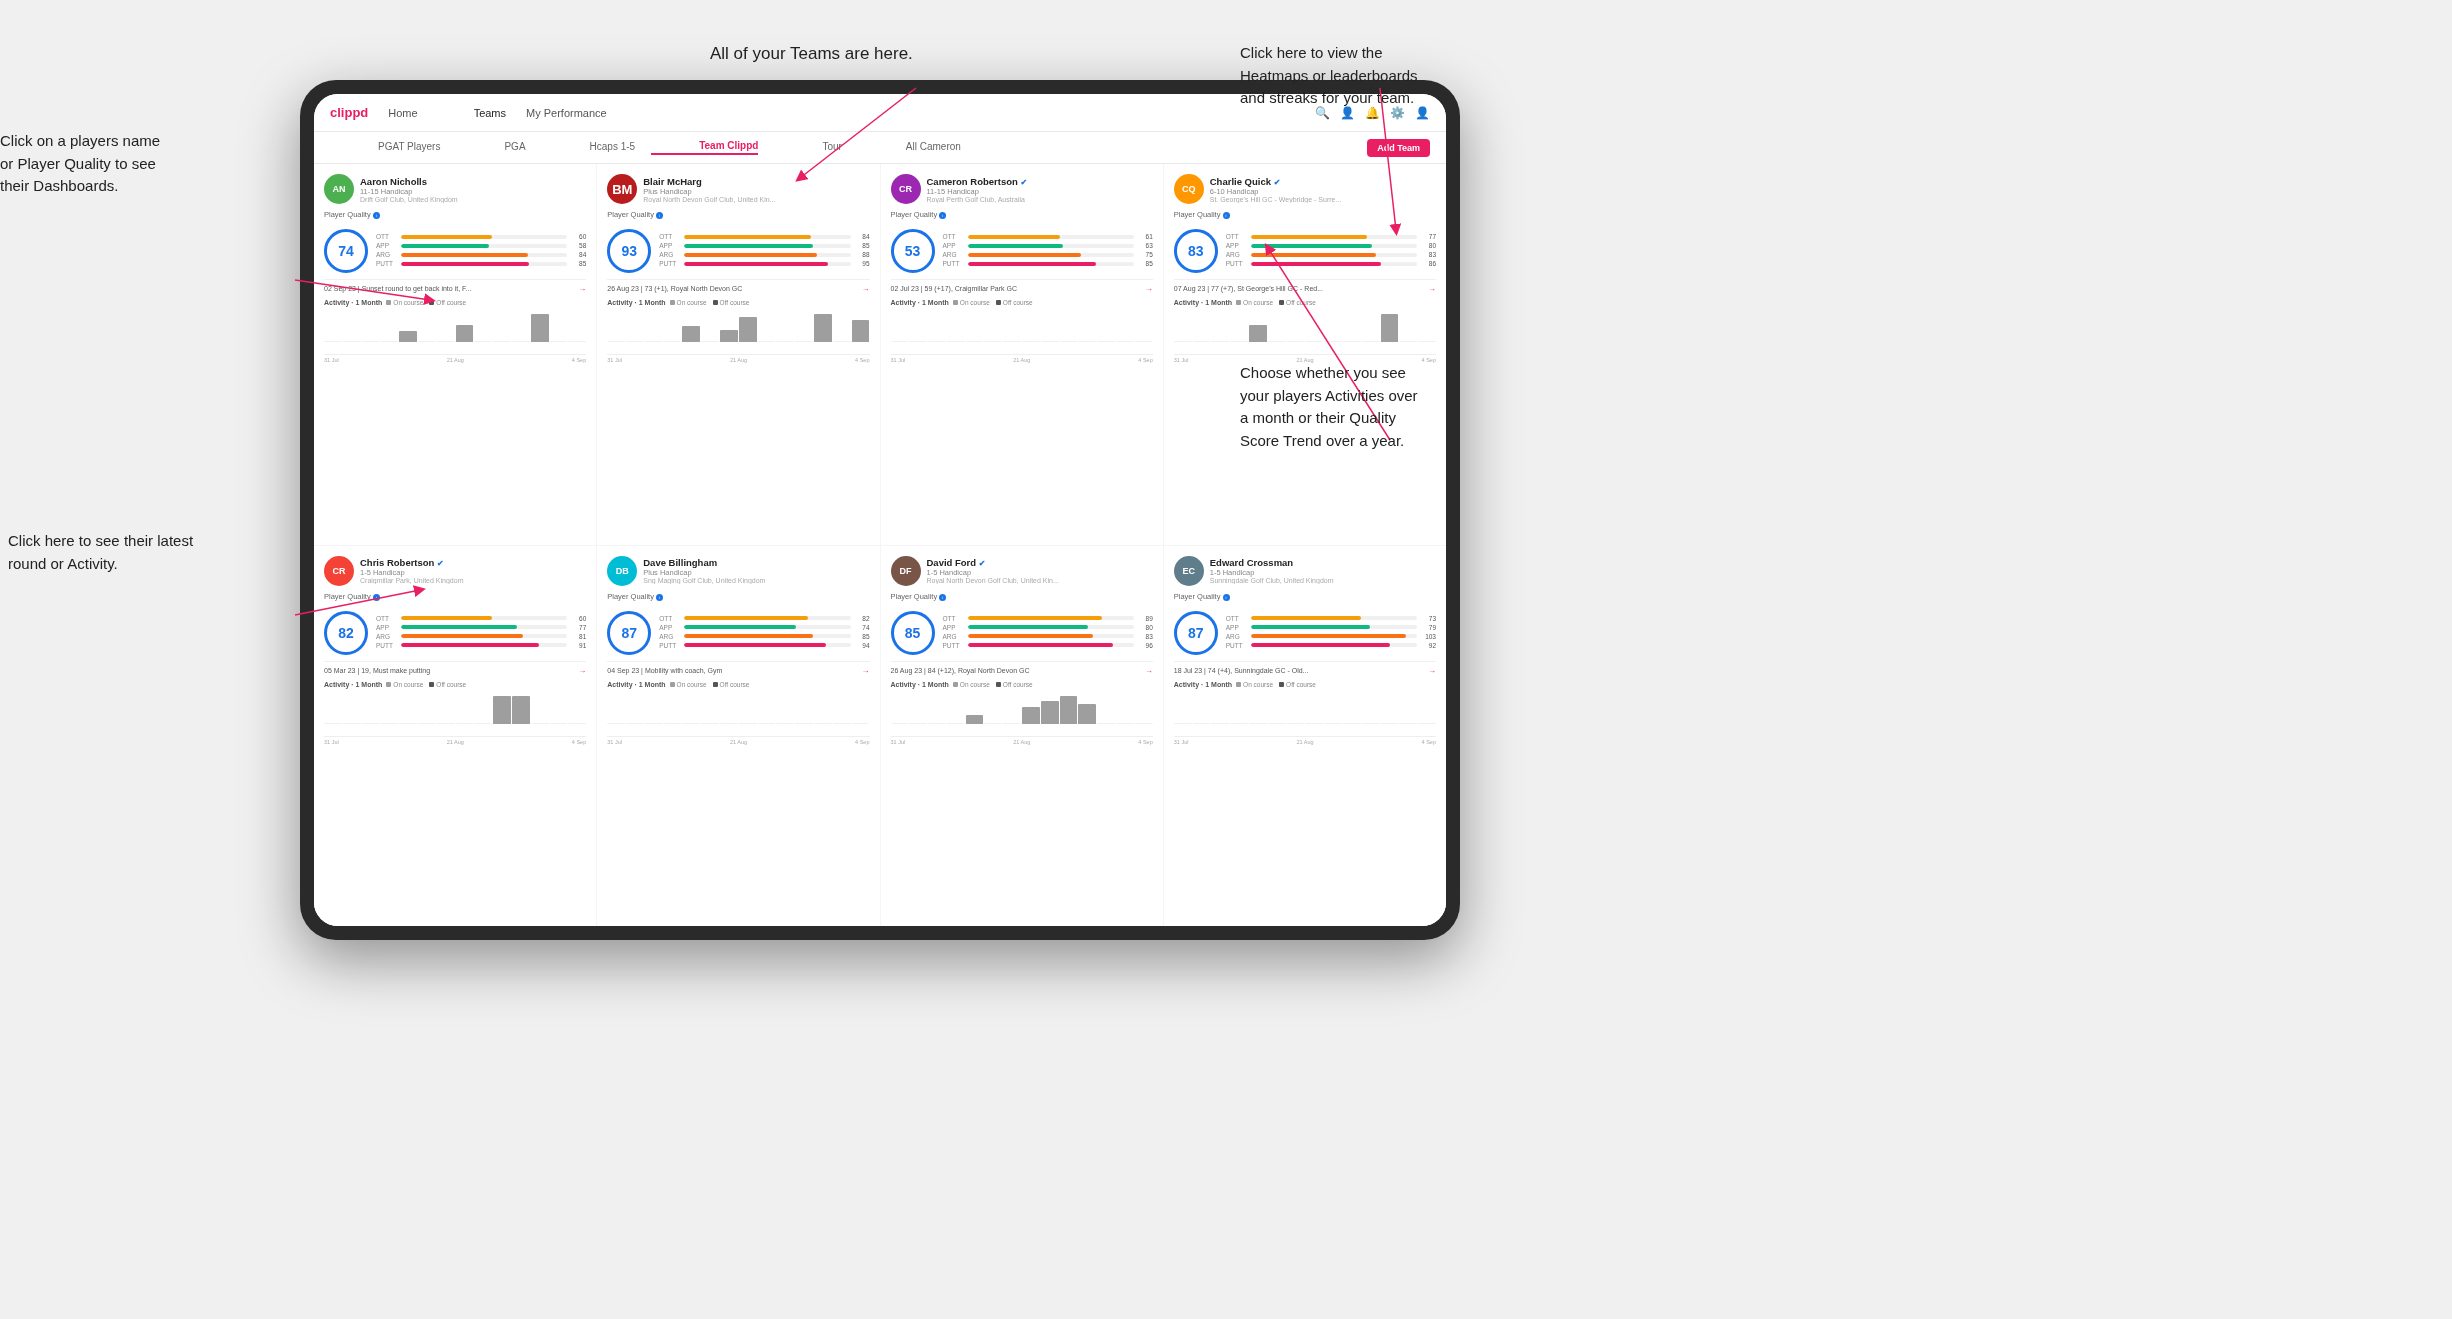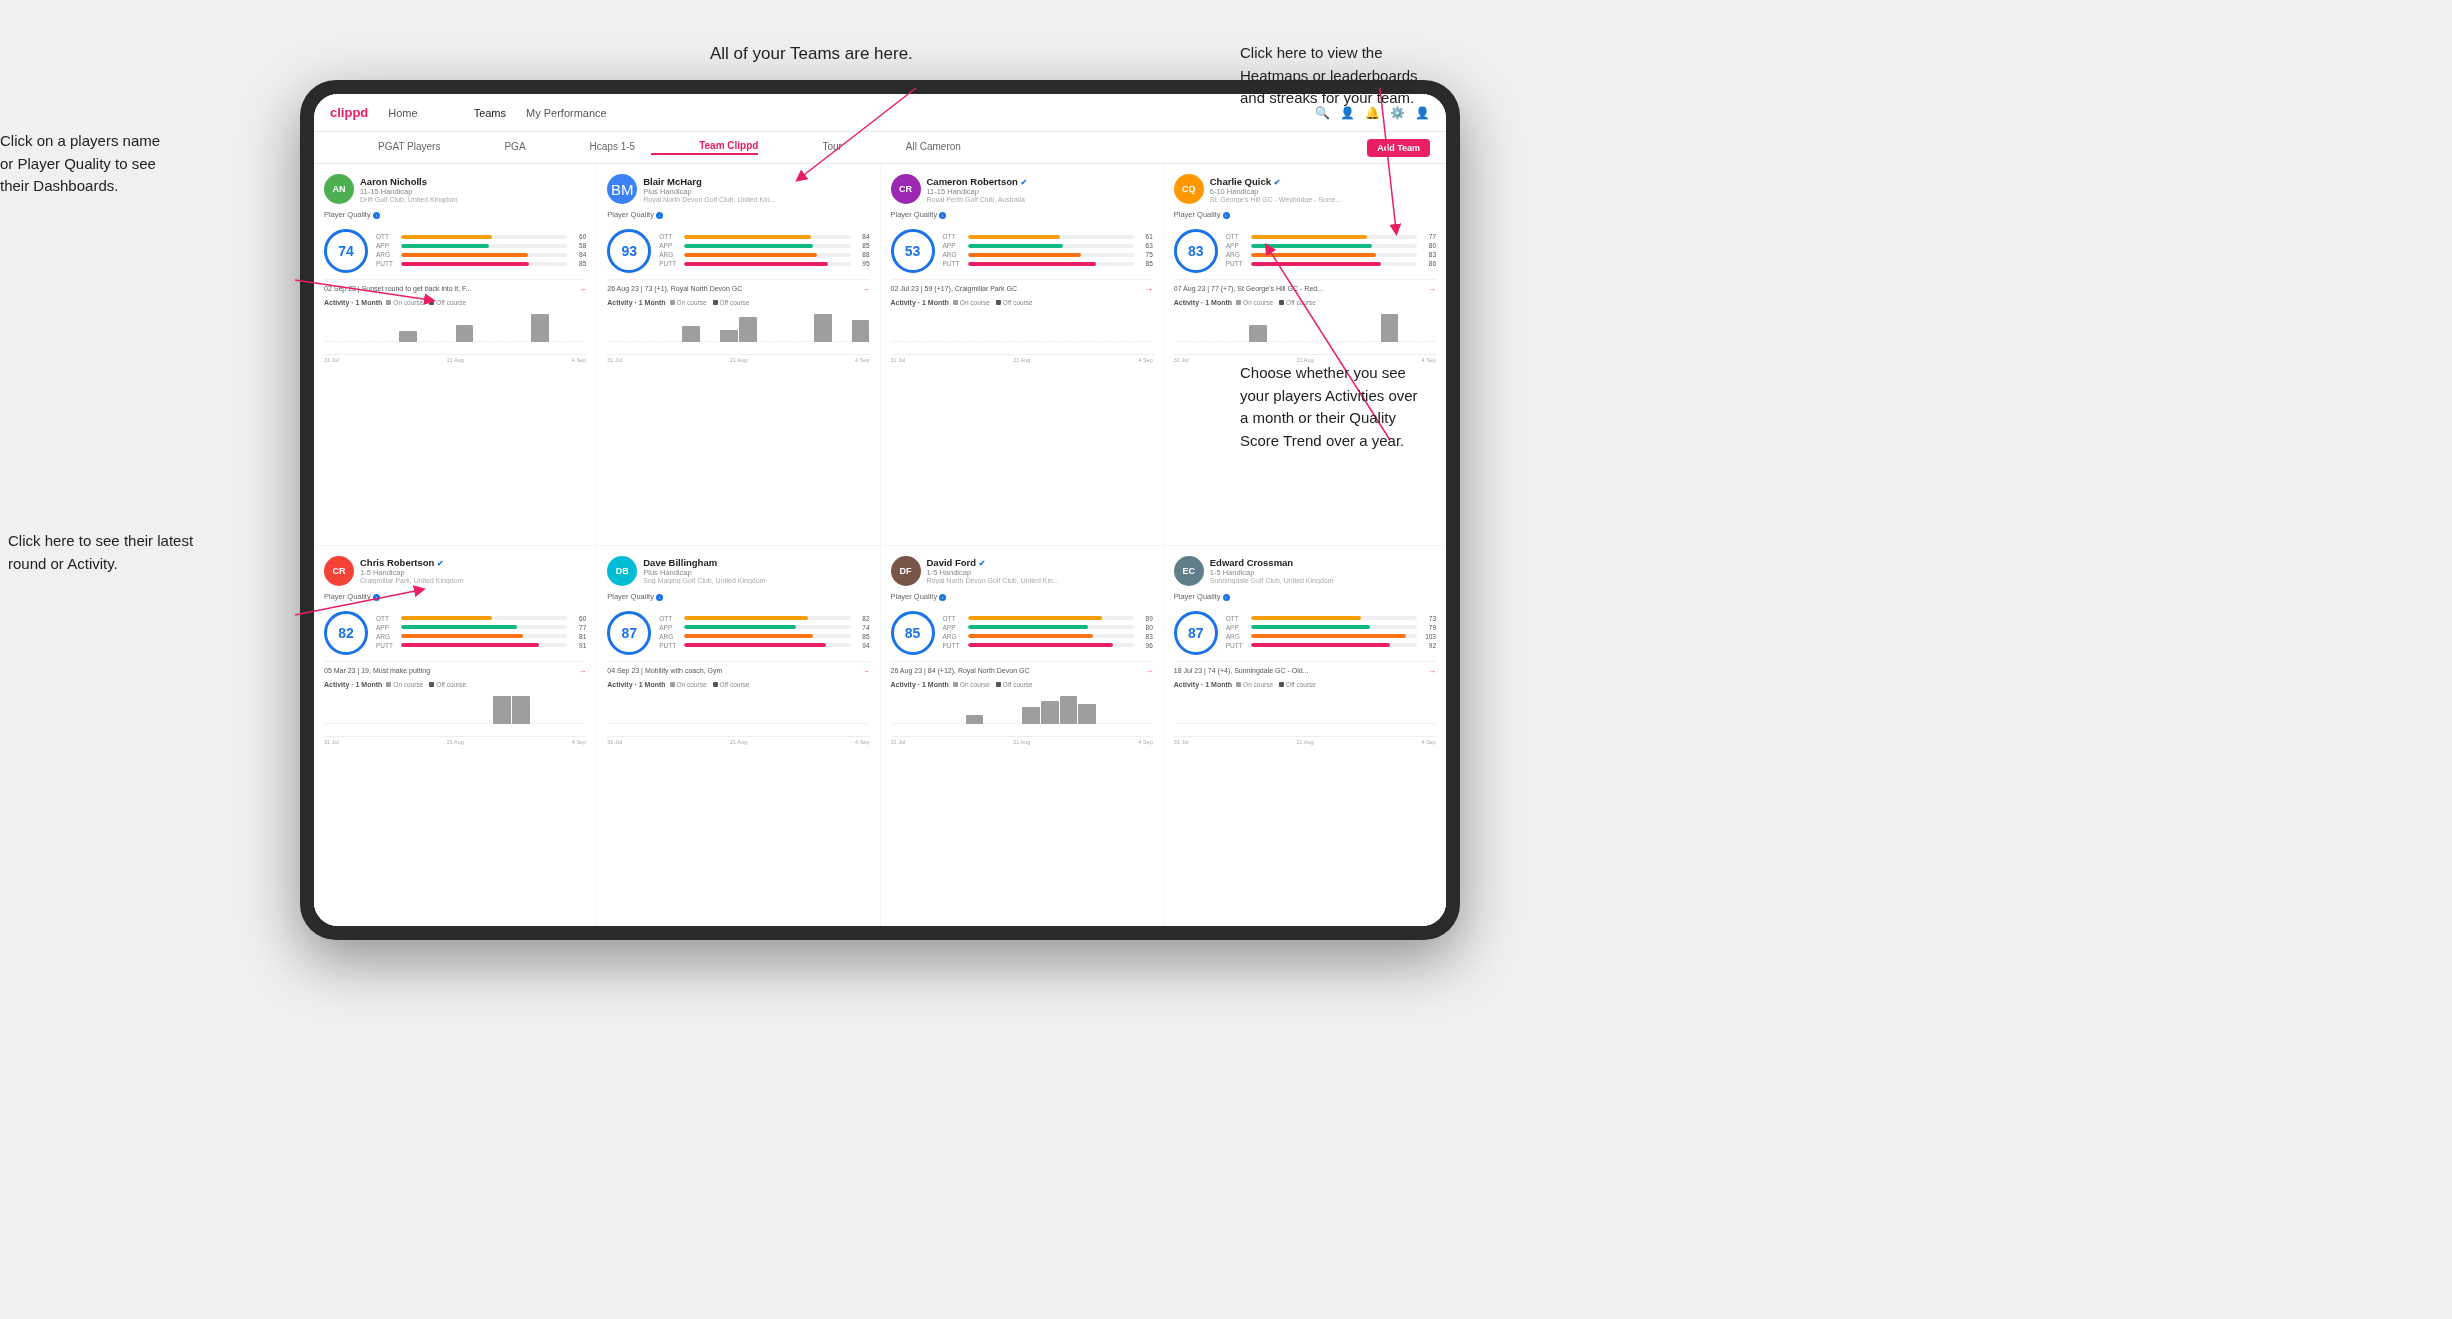--- a/index.html
+++ b/index.html
@@ -504,21 +504,21 @@
       </div>
       <div class="chart-labels">
         <span>31 Jul</span>
         <span>21 Aug</span>
         <span>4 Sep</span>
       </div>
     </div>
   </div>
         <div class="player-card">
     <div class="player-header">
-      <div class="player-avatar" style="background:#3b82f6;color:#fff;font-weight:400;font-size:15px;">BM</div>
+      <div class="player-avatar" style="background:#b91c1c;color:#fff;font-weight:700;font-size:13px;">BM</div>
       <div class="player-info">
         <div class="player-name">Blair McHarg </div>
         <div class="player-handicap">Plus Handicap</div>
         <div class="player-club">Royal North Devon Golf Club, United Kin...</div>
       </div>
     </div>
     <div class="quality-label">Player Quality <span style="display:inline-block;width:7px;height:7px;border-radius:50%;background:#1a73e8;color:white;font-size:4px;text-align:center;line-height:7px;">i</span></div>
     <div class="quality-section">
       <div class="quality-circle" style="border-color:#1a73e8;color:#1a73e8;">93</div>
       <div class="quality-stats">

